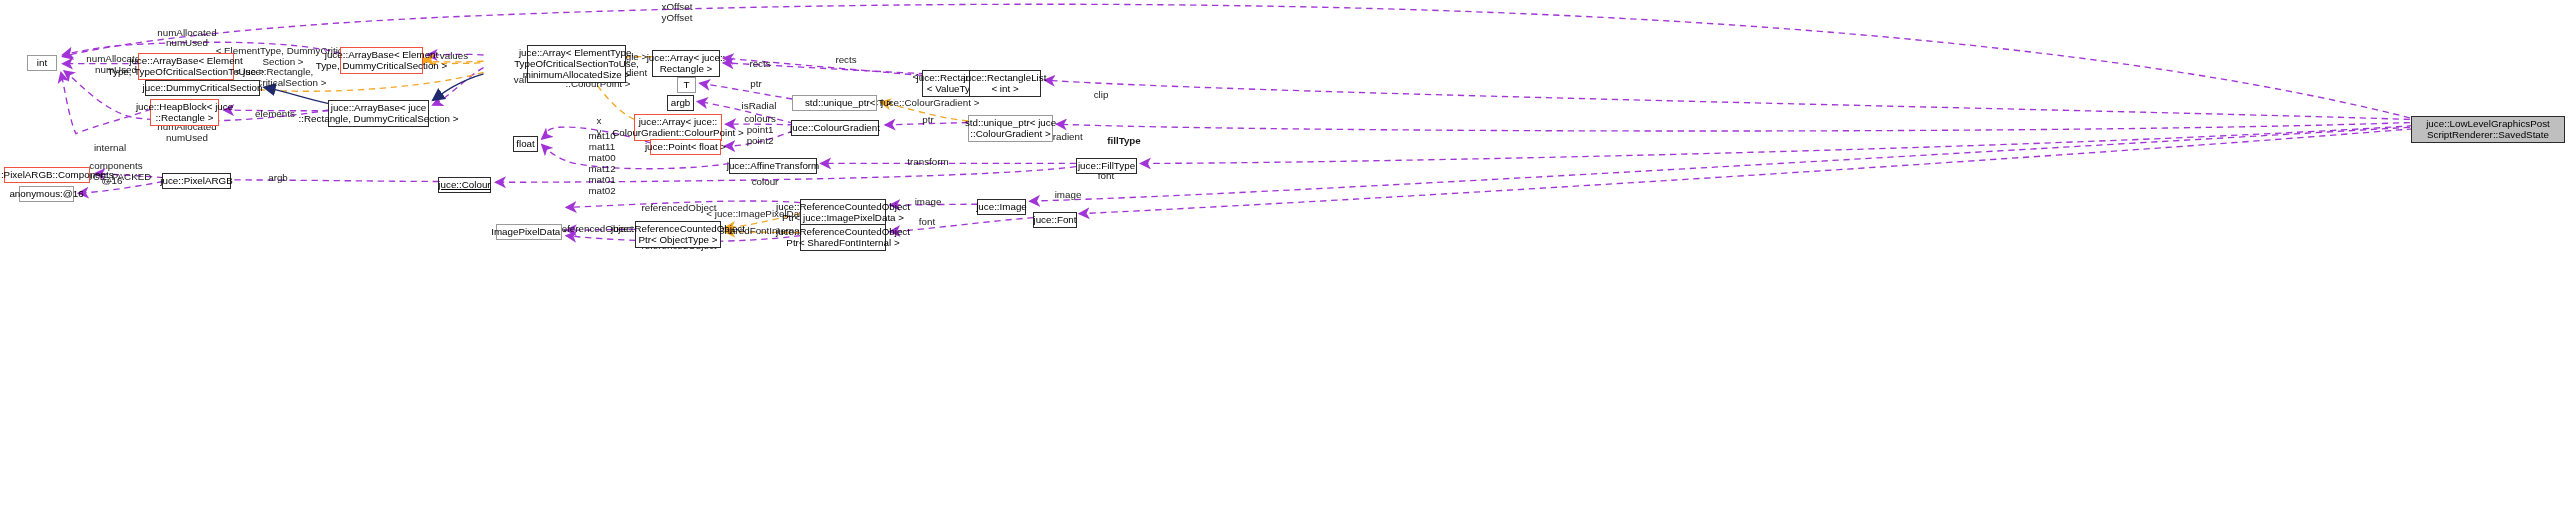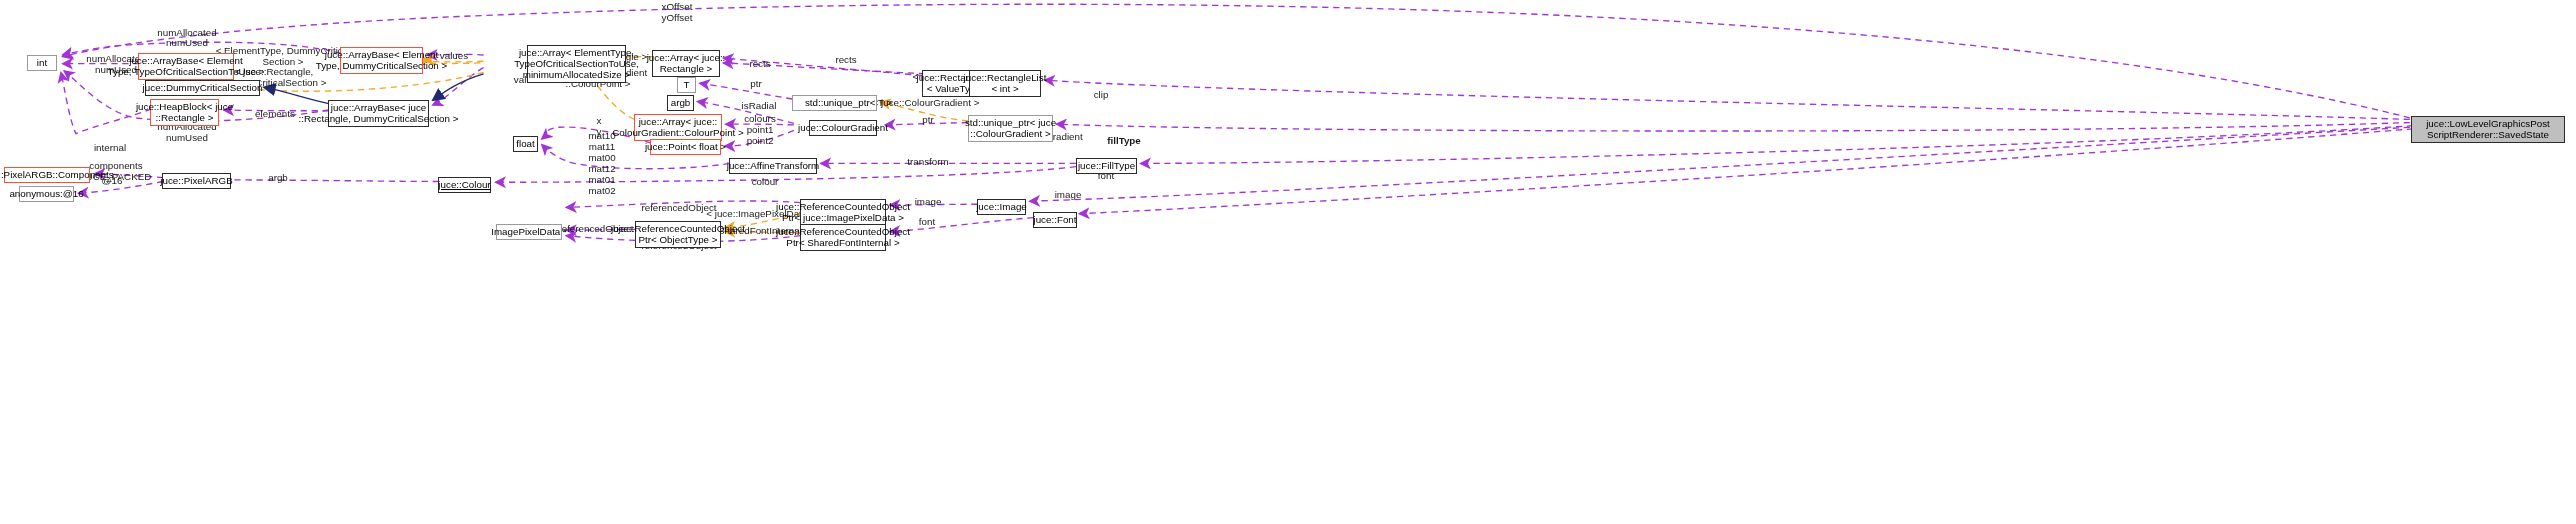--- a/index.html
+++ b/index.html
@@ -202,21 +202,21 @@
 Rectangle &gt;</div>
       <div class="node plain" style="left: 677px; top: 77px; width: 19px; min-height: 12.6px;">T</div>
       <div class="node solid" style="left: 667px; top: 95px; width: 27px; min-height: 12.6px;">argb</div>
       <div class="node solid" style="left: 922px; top: 70px; width: 72px; min-height: 20.4px;">juce::RectangleList
 &lt; ValueType &gt;</div>
       <div class="node plain" style="left: 792px; top: 95px; width: 85px; min-height: 14px; padding-left: 32px;">std::unique_ptr&lt; T &gt;</div>
       <div class="node solid" style="left: 969px; top: 70px; width: 72px; min-height: 20.4px;">juce::RectangleList
 &lt; int &gt;</div>
       <div class="node red" style="left: 634px; top: 114px; width: 88px; min-height: 20.4px;">juce::Array&lt; juce::
 ColourGradient::ColourPoint &gt;</div>
-      <div class="node solid" style="left: 809px; top: 120px; width: 68px; min-height: 14px;">juce::ColourGradient</div>
+      <div class="node solid" style="left: 791px; top: 120px; width: 88px; min-height: 14px;">juce::ColourGradient</div>
       <div class="node plain" style="left: 968px; top: 115px; width: 85px; min-height: 20.4px;">std::unique_ptr&lt; juce
 ::ColourGradient &gt;</div>
       <div class="node current" style="left: 2411px; top: 116px; width: 154px; min-height: 20.4px;">juce::LowLevelGraphicsPost
 ScriptRenderer::SavedState</div>
       <div class="node solid" style="left: 513px; top: 136px; width: 25px; min-height: 14px;">float</div>
       <div class="node red" style="left: 650px; top: 139px; width: 71px; min-height: 14px;">juce::Point&lt; float &gt;</div>
       <div class="node solid" style="left: 729px; top: 158px; width: 88px; min-height: 14px;">juce::AffineTransform</div>
       <div class="node solid" style="left: 1076px; top: 158px; width: 61px; min-height: 14px;">juce::FillType</div>
       <div class="node red" style="left: 3.9px; top: 167px; width: 86px; min-height: 14px;">juce::PixelARGB::Components</div>
       <div class="node solid" style="left: 162px; top: 173px; width: 69px; min-height: 14px;">juce::PixelARGB</div>

